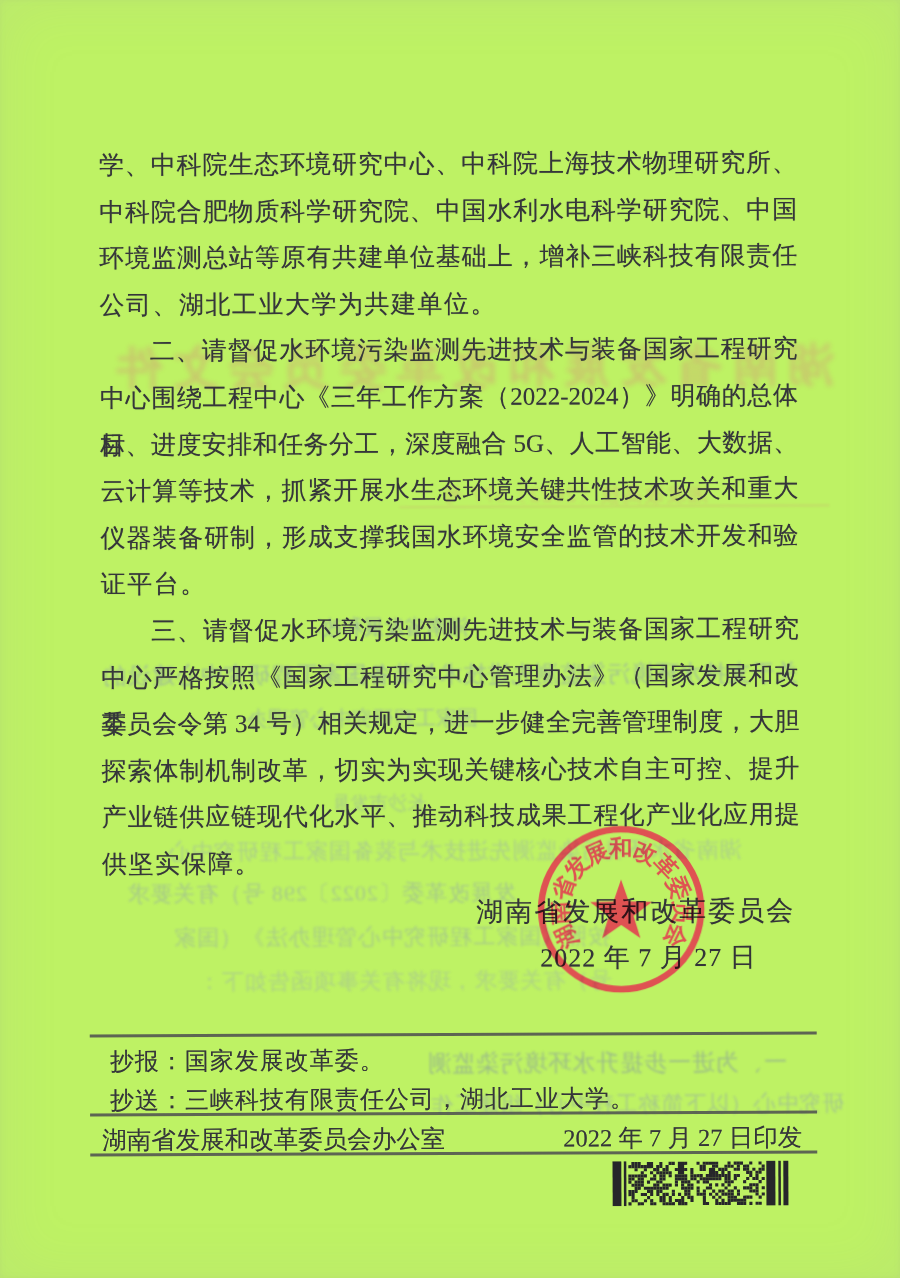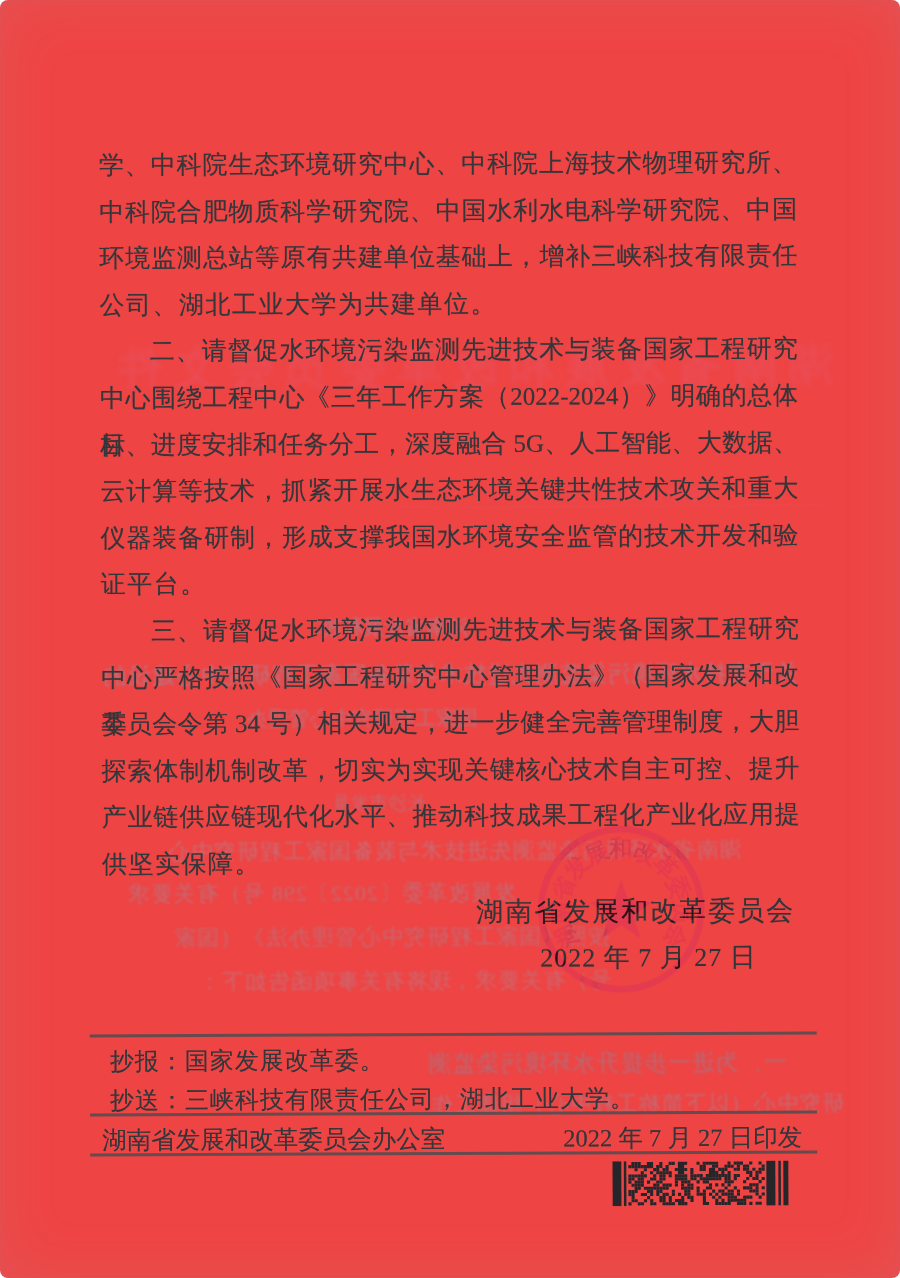--- a/index.html
+++ b/index.html
@@ -5,24 +5,23 @@
   * { margin: 0; padding: 0; box-sizing: border-box; }
   html,body { width: 900px; height: 1278px; }
   body {
     font-family: "Liberation Serif", "DejaVu Serif", serif;
     background: #ffffff;
     overflow: hidden;
   }
   .page {
     position: relative;
     width: 900px; height: 1278px;
-    background: #ef4444;
+    background: #bef264;
     box-shadow: inset 0 0 60px rgba(170,172,178,0.14), inset 0 0 6px rgba(150,150,155,0.10);
     overflow: hidden;
-    border-radius: 8px;
   }
   .content { position: absolute; inset: 0; transform: rotate(-0.25deg); }
 
   
   .body-text {
     position: absolute; left: 101px; top: 141px; width: 698px;
     font-size: 25px; color: #35363a;
     text-shadow: 0 0 0.7px rgba(60,60,65,0.55);
   }
   .bline {

